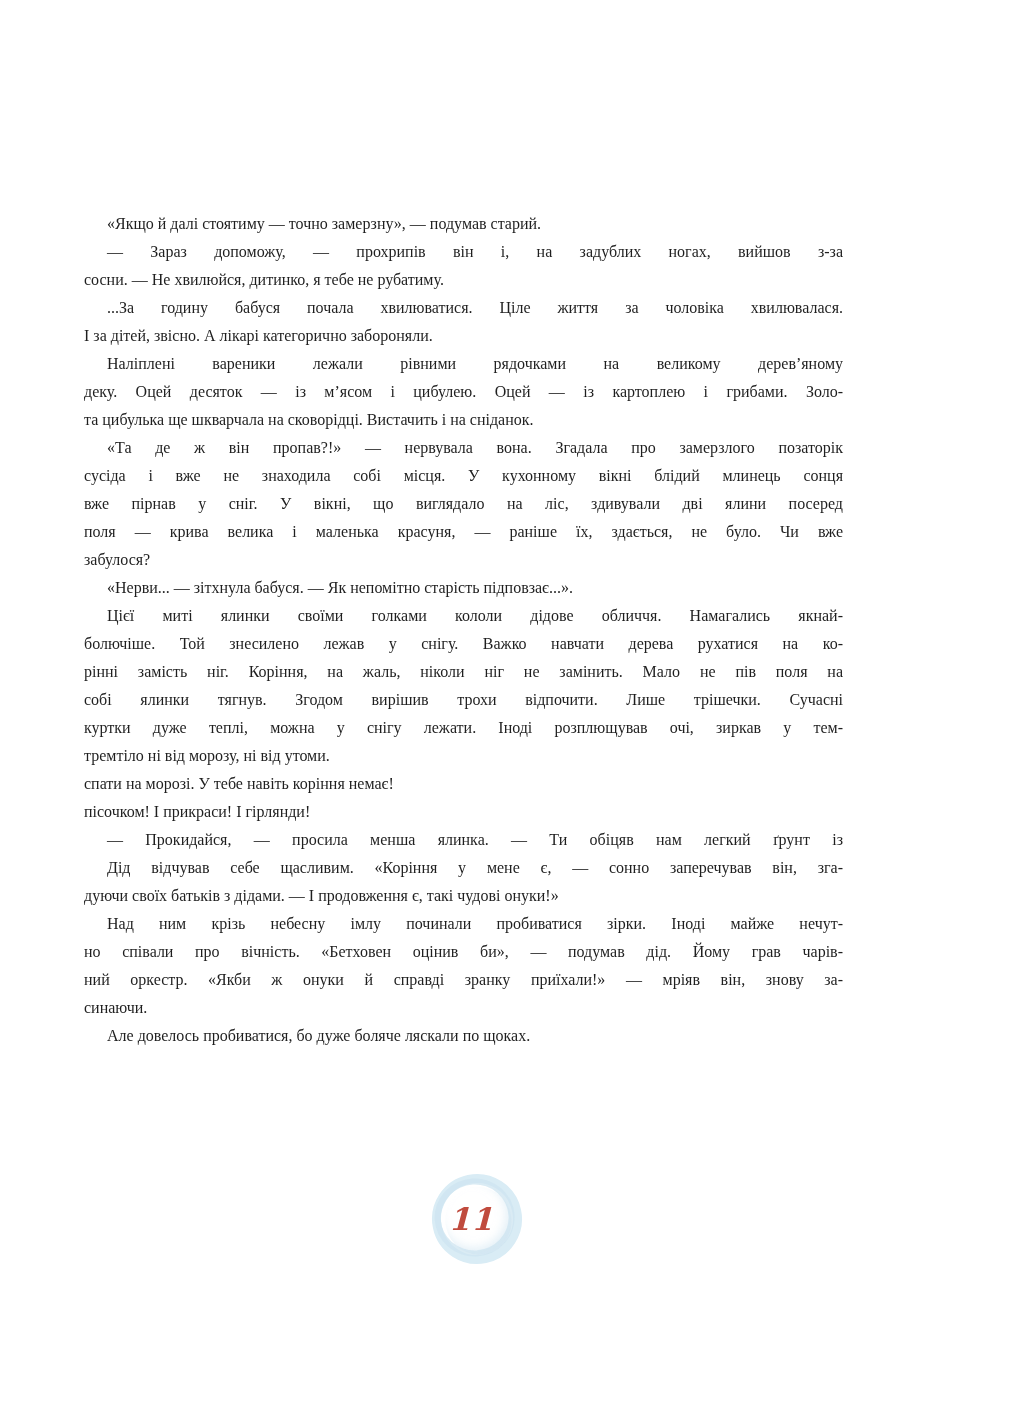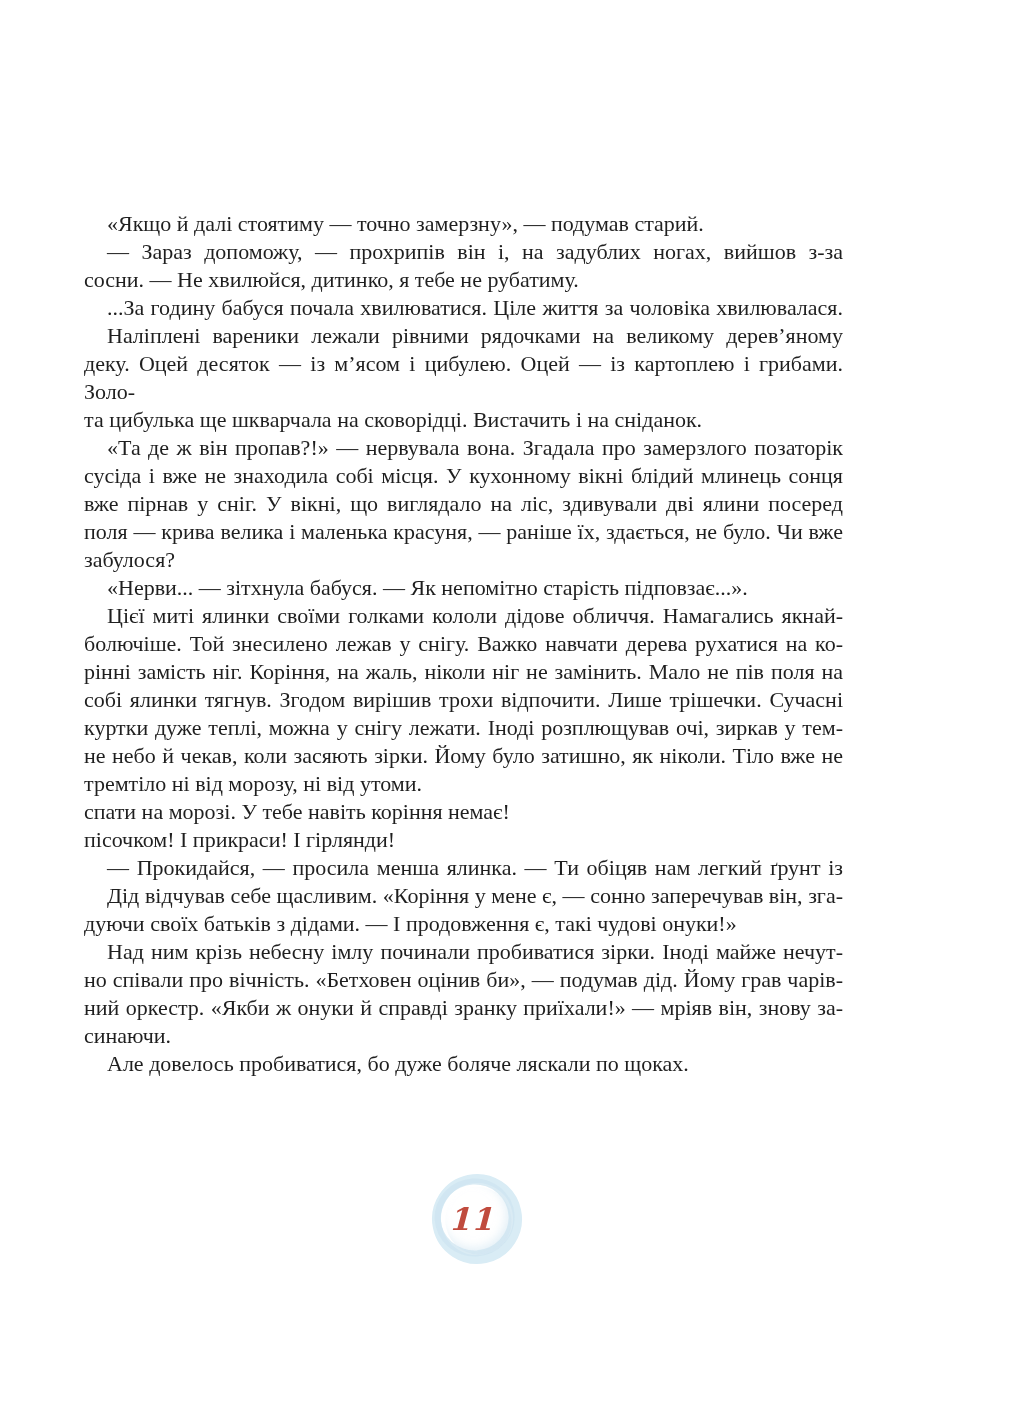--- a/index.html
+++ b/index.html
@@ -18,21 +18,21 @@
     position: absolute;
     inset: 0;
     background: #ffffff;
   }
   .text-block {
     position: absolute;
     left: 84px;
     top: 210px;
     width: 759px;
     color: var(--text-color, #1f1f1f);
-    font-size: 22px;
+    font-size: 16px;
     line-height: 28px;
     letter-spacing: 0;
   }
   .para { margin: 0; }
   .line {
     text-align: justify;
     text-align-last: justify;
     white-space: normal;
   }
   .line.first { text-indent: 23px; }
@@ -96,20 +96,21 @@
 
   <div class="para">
         <div class="line first last">«Якщо й далі стоятиму — точно замерзну», — подумав старий.</div>
       </div>
       <div class="para">
         <div class="line first">— Зараз допоможу, — прохрипів він і, на задублих ногах, вийшов з-за</div>
         <div class="line last">сосни. — Не хвилюйся, дитинко, я тебе не рубатиму.</div>
       </div>
       <div class="para">
         <div class="line first">...За годину бабуся почала хвилюватися. Ціле життя за чоловіка хвилювалася.</div>
+        <div class="line last">І за дітей, звісно. А лікарі категорично забороняли.</div>
       </div>
       <div class="para">
         <div class="line first">Наліплені вареники лежали рівними рядочками на великому дерев’яному</div>
         <div class="line">деку. Оцей десяток — із м’ясом і цибулею. Оцей — із картоплею і грибами. Золо-</div>
         <div class="line last">та цибулька ще шкварчала на сковорідці. Вистачить і на сніданок.</div>
       </div>
       <div class="para">
         <div class="line first">«Та де ж він пропав?!» — нервувала вона. Згадала про замерзлого позаторік</div>
         <div class="line">сусіда і вже не знаходила собі місця. У кухонному вікні блідий млинець сонця</div>
         <div class="line">вже пірнав у сніг. У вікні, що виглядало на ліс, здивували дві ялини посеред</div>
@@ -118,21 +119,20 @@
       </div>
       <div class="para">
         <div class="line first last">«Нерви... — зітхнула бабуся. — Як непомітно старість підповзає...».</div>
       </div>
       <div class="para">
         <div class="line first">Цієї миті ялинки своїми голками кололи дідове обличчя. Намагались якнай-</div>
         <div class="line">болючіше. Той знесилено лежав у снігу. Важко навчати дерева рухатися на ко-</div>
         <div class="line">рінні замість ніг. Коріння, на жаль, ніколи ніг не замінить. Мало не пів поля на</div>
         <div class="line">собі ялинки тягнув. Згодом вирішив трохи відпочити. Лише трішечки. Сучасні</div>
         <div class="line">куртки дуже теплі, можна у снігу лежати. Іноді розплющував очі, зиркав у тем-</div>
-        <div class="line">не небо й чекав, коли засяють зірки. Йому було затишно, як ніколи. Тіло вже не</div>
         <div class="line last">тремтіло ні від морозу, ні від утоми.</div>
       </div>
       <div class="para">
         <div class="line last">спати на морозі. У тебе навіть коріння немає!</div>
       </div>
       <div class="para">
         <div class="line last">пісочком! І прикраси! І гірлянди!</div>
         <div class="line first">— Прокидайся, — просила менша ялинка. — Ти обіцяв нам легкий ґрунт із</div>
       </div>
       <div class="para">

